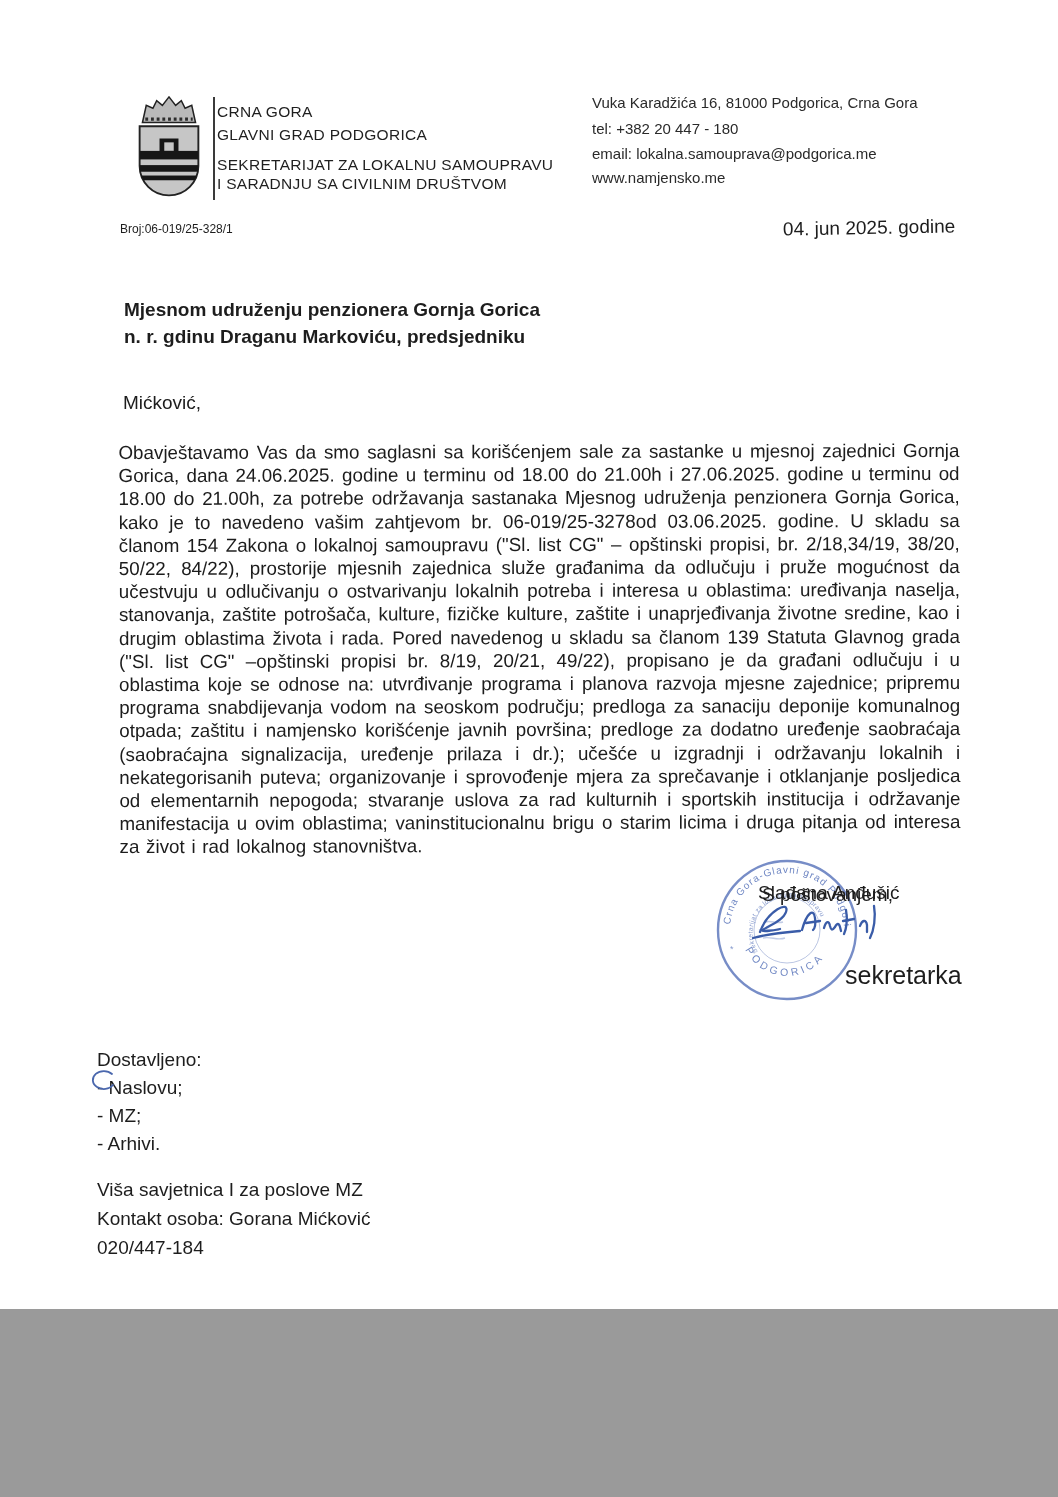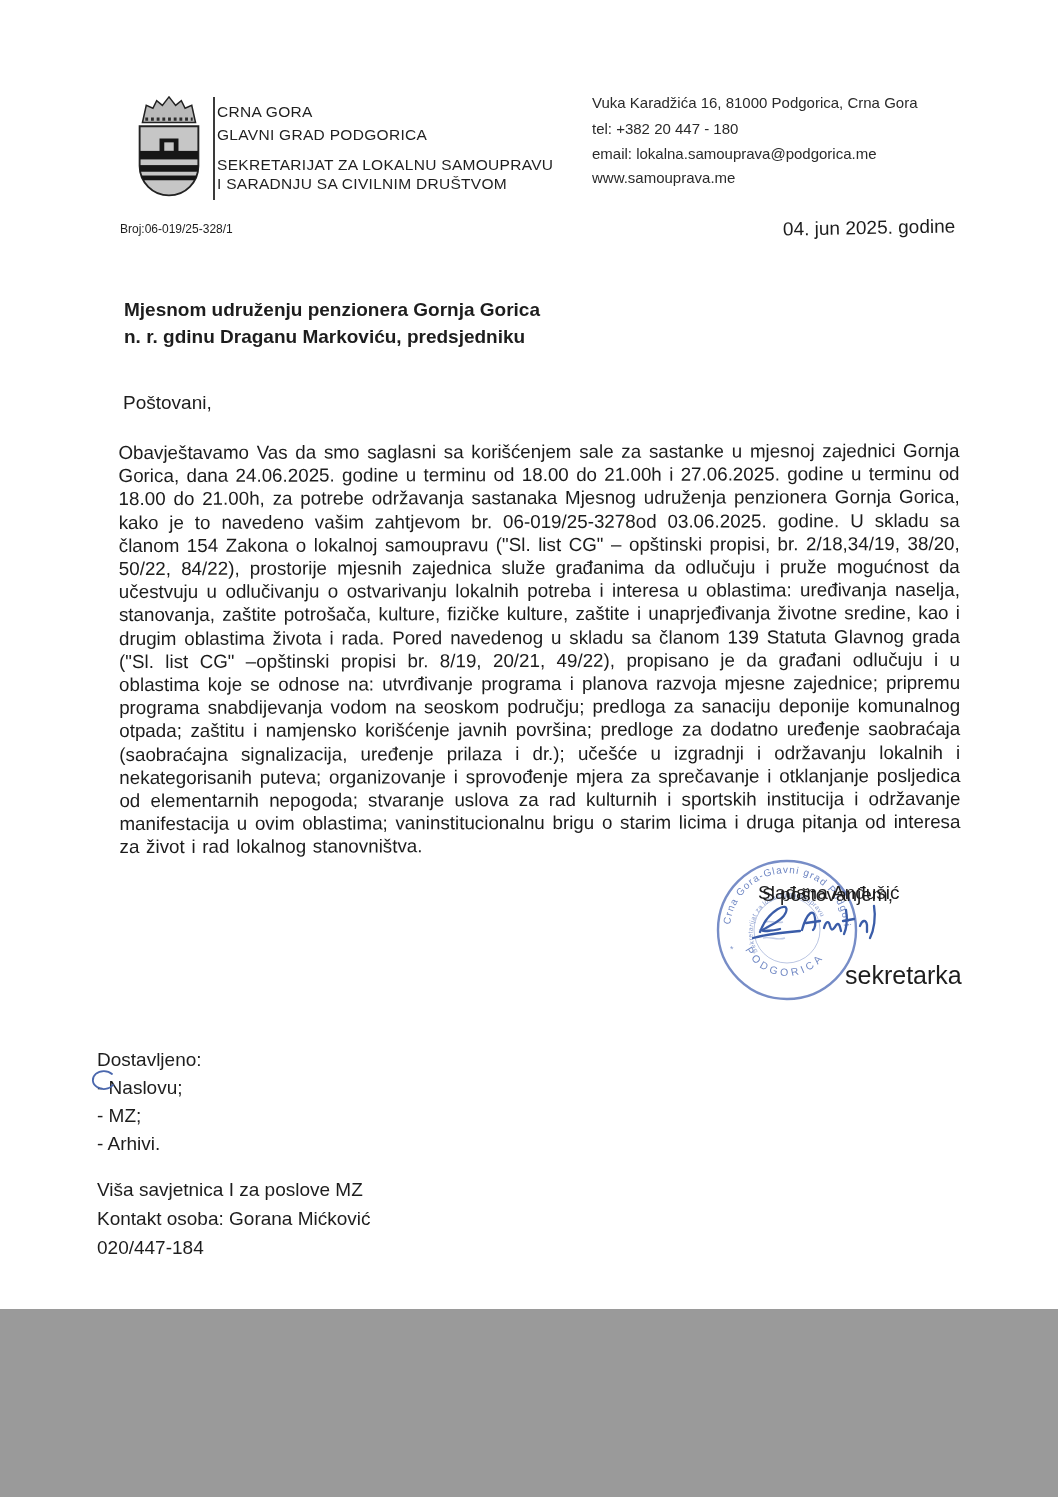--- a/index.html
+++ b/index.html
@@ -61,31 +61,31 @@
   <div class="divider"></div>
 
   <div class="org-line" style="top:103px;">CRNA GORA</div>
   <div class="org-line" style="top:126px;">GLAVNI GRAD PODGORICA</div>
   <div class="org-line" style="top:156px;">SEKRETARIJAT ZA LOKALNU SAMOUPRAVU</div>
   <div class="org-line" style="top:175px;">I SARADNJU SA CIVILNIM DRUŠTVOM</div>
 
   <div class="contact-line" style="top:94px;">Vuka Karadžića 16, 81000 Podgorica, Crna Gora</div>
   <div class="contact-line" style="top:120px;">tel: +382 20 447 - 180</div>
   <div class="contact-line" style="top:145px;">email: lokalna.samouprava@podgorica.me</div>
-  <div class="contact-line" style="top:169px;">www.samouprava.me</div>
+  <div class="contact-line" style="top:169px;">www.namjensko.me</div>
 
   <div class="ref-number nowrap">Broj:06-019/25-328/1</div>
   <div class="ref-date nowrap">04. jun 2025. godine</div>
 
   <div class="recipient">
     <div class="nowrap">Mjesnom udruženju penzionera Gornja Gorica</div>
     <div class="nowrap">n. r. gdinu Draganu Markoviću, predsjedniku</div>
   </div>
 
-  <div class="salutation nowrap">Poštovani,</div>
+  <div class="salutation nowrap">Mićković,</div>
   <div class="body-par">Obavještavamo Vas da smo saglasni sa korišćenjem sale za sastanke u mjesnoj zajednici Gornja Gorica,  dana 24.06.2025. godine u terminu od 18.00 do 21.00h i 27.06.2025. godine u terminu od 18.00 do 21.00h, za potrebe održavanja sastanaka Mjesnog udruženja penzionera Gornja Gorica, kako je to navedeno vašim zahtjevom br. 06-019/25-3278od 03.06.2025. godine. U skladu sa članom 154 Zakona o lokalnoj samoupravu ("Sl. list CG" – opštinski propisi, br. 2/18,34/19, 38/20, 50/22, 84/22), prostorije mjesnih zajednica služe građanima da odlučuju i pruže mogućnost da učestvuju u odlučivanju o ostvarivanju lokalnih potreba i interesa u oblastima: uređivanja naselja, stanovanja, zaštite potrošača, kulture, fizičke kulture, zaštite i unaprjeđivanja životne sredine, kao i drugim oblastima života i rada. Pored navedenog u skladu sa članom 139  Statuta Glavnog grada ("Sl. list CG" –opštinski propisi br. 8/19, 20/21, 49/22), propisano je da građani odlučuju i u oblastima koje se odnose na: utvrđivanje programa i planova razvoja mjesne zajednice; pripremu programa snabdijevanja vodom na seoskom području; predloga za sanaciju deponije komunalnog otpada; zaštitu i namjensko korišćenje javnih površina; predloge za dodatno uređenje saobraćaja (saobraćajna signalizacija, uređenje prilaza i dr.); učešće u izgradnji i održavanju lokalnih i nekategorisanih puteva; organizovanje i sprovođenje mjera za sprečavanje i otklanjanje posljedica od elementarnih nepogoda; stvaranje uslova za rad kulturnih i sportskih institucija i održavanje manifestacija u ovim oblastima; vaninstitucionalnu brigu o starim licima i druga pitanja od interesa za život i rad lokalnog stanovništva.</div>
 
   <svg class="stamp" width="144" height="144" viewBox="0 0 144 144" aria-hidden="true">
     <defs>
       <path id="arcTop" d="M 15,72 A 57,57 0 1 1 129,72"></path>
       <path id="arcBot" d="M 26,72 A 46,46 0 0 0 118,72"></path>
       <path id="arcIn" d="M 47,99 A 36,36 0 1 1 101,98"></path>
     </defs>
     <circle cx="72" cy="72" r="69" fill="none" stroke="#5b76bb" stroke-width="2.4" opacity=".9"></circle>
     <circle cx="72" cy="72" r="33" fill="none" stroke="#5b76bb" stroke-width="1" opacity=".45"></circle>

